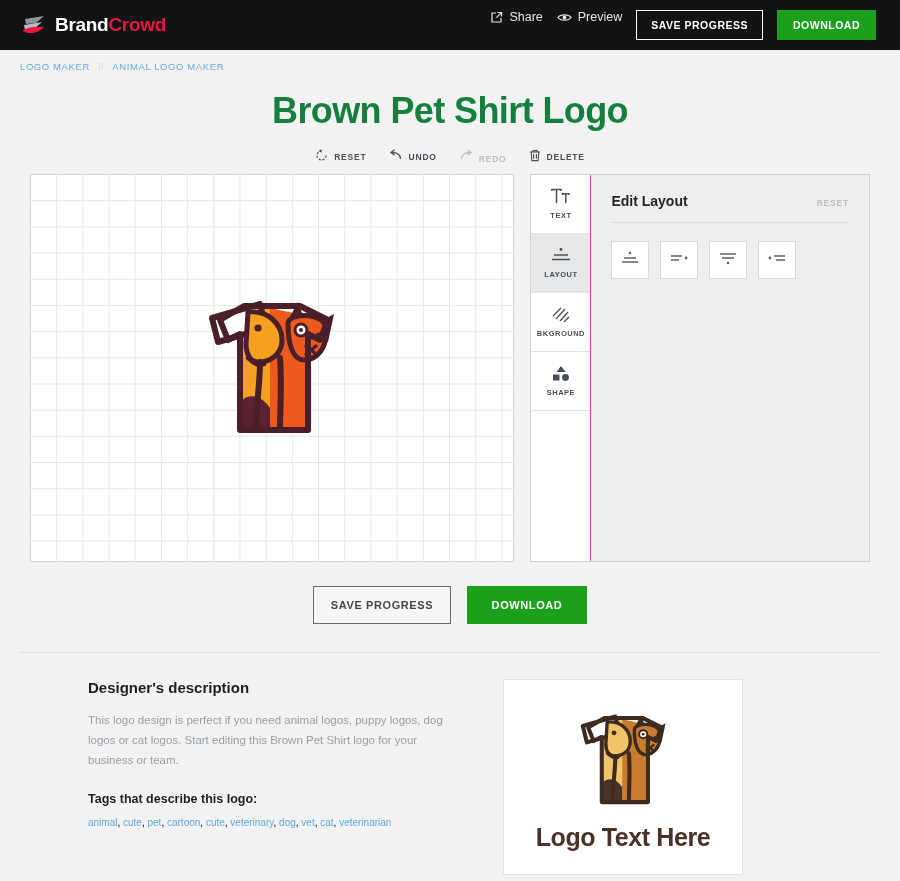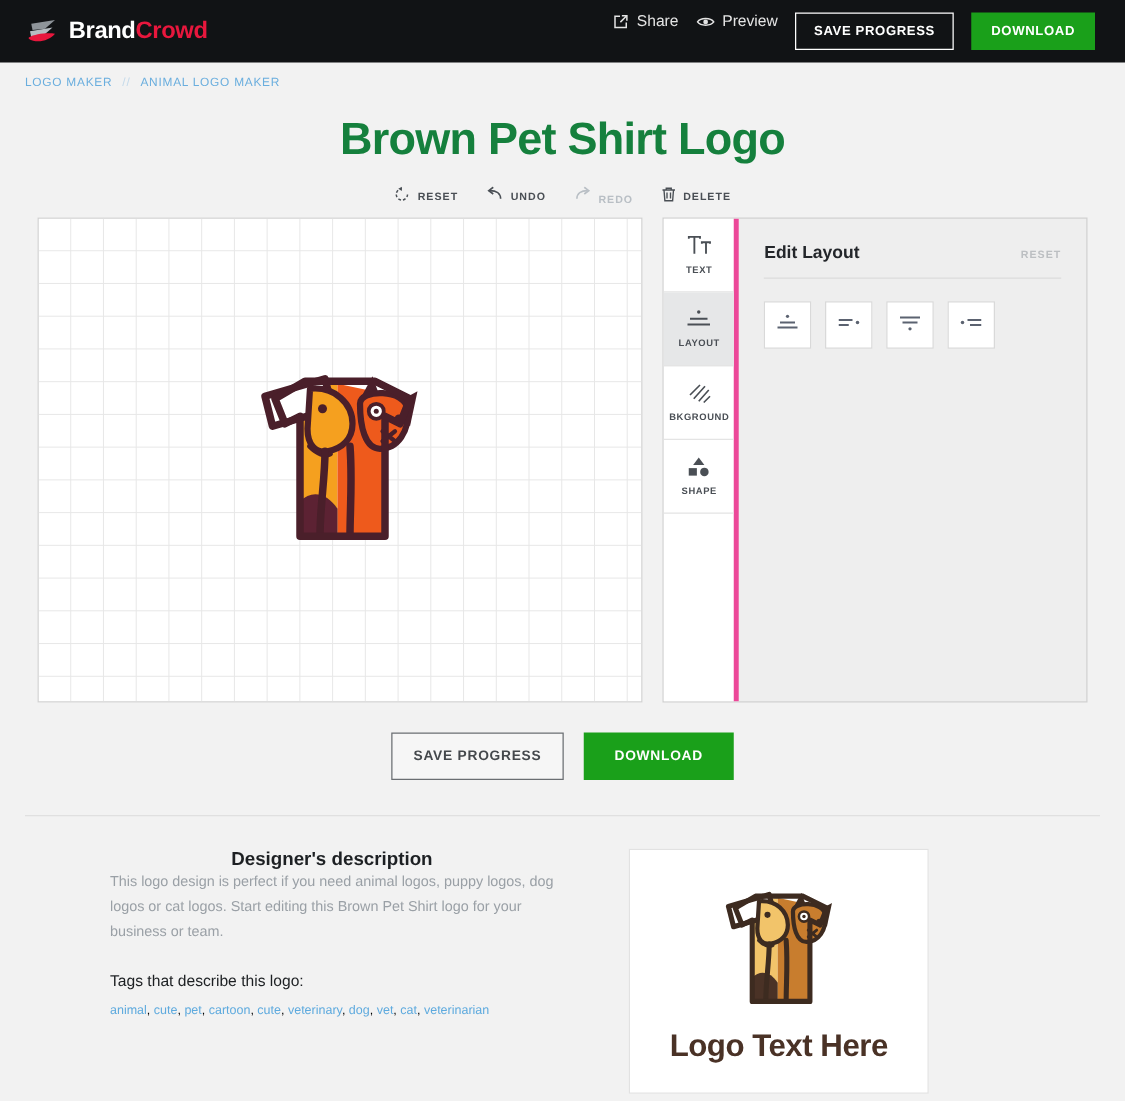--- a/index.html
+++ b/index.html
@@ -89,21 +89,21 @@
     display: flex; align-items: center; justify-content: center;
     gap: 10px;
   }
 
   
   .panel {
     width: 340px; height: 388px; display: flex;
     border: 1px solid #d2d2d2; background: #eeeeee;
   }
   .tabstrip {
-    width: 60px; background: #ffffff; border-right: 4px solid #ec4899;
+    width: 60px; background: #ffffff; border-right: 1px solid #ec4899;
   }
   .tab {
     height: 59px; display: flex; flex-direction: column;
     align-items: center; justify-content: center; gap: 6px;
     border-bottom: 1px solid #e4e4e4; cursor: pointer;
     font-size: 7.5px; font-weight: bold; letter-spacing: 0.5px;
     color: #4a4f55;
   }
   .tab.active { background: #e6e7e8; }
   .tab svg { display: block; }
@@ -143,27 +143,27 @@
     cursor: pointer; font-family: "Liberation Sans", sans-serif;
   }
 
   
   .divider { height: 1px; background: #e0e0e0; margin: 28px 20px 0 20px; }
   .lower {
     display: flex; gap: 60px; padding: 26px 30px 0 88px;
   }
   .desc { width: 355px; }
   .desc h3 {
-    font-size: 15px; font-weight: bold; color: #1d2023;  text-align: center;
+    font-size: 15px; font-weight: bold; color: #1d2023; margin-bottom: 14px;
   }
   .desc p {
     font-size: 11.5px; line-height: 20px; color: #9aa0a6;
   }
   .desc h4 {
-    font-size: 12.5px; font-weight: normal; color: #1d2023;
+    font-size: 12.5px; font-weight: bold; color: #1d2023;
     margin-top: 22px; margin-bottom: 9px;
   }
   .tags { font-size: 10px; line-height: 16px; }
   .tags a { color: #5eaade; text-decoration: none; cursor: pointer; }
 
   .thumb-card {
     width: 240px; height: 196px; background: #ffffff;
     border: 1px solid #e2e2e2;
     display: flex; flex-direction: column;
     align-items: center; justify-content: center; gap: 4px;

